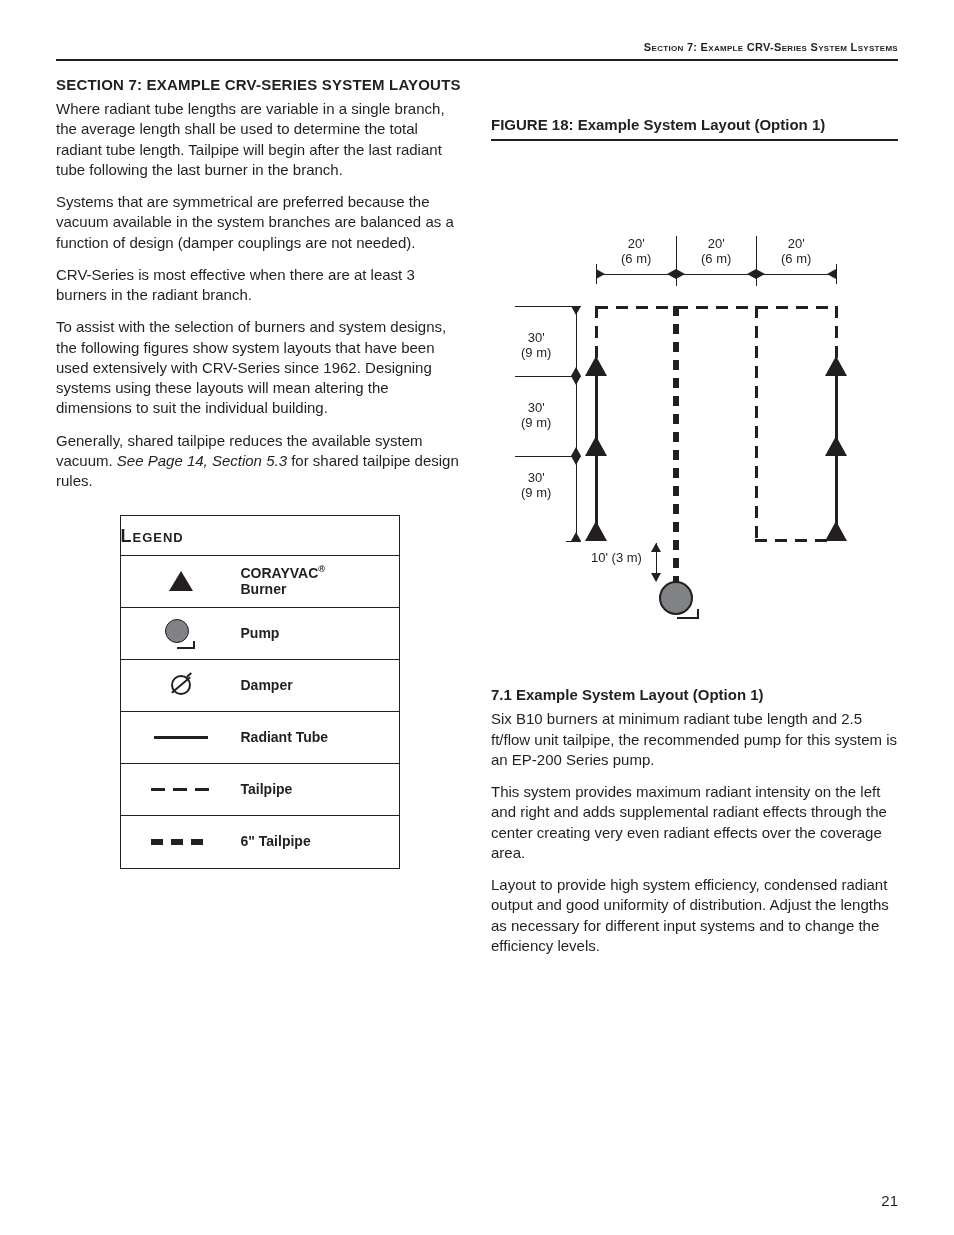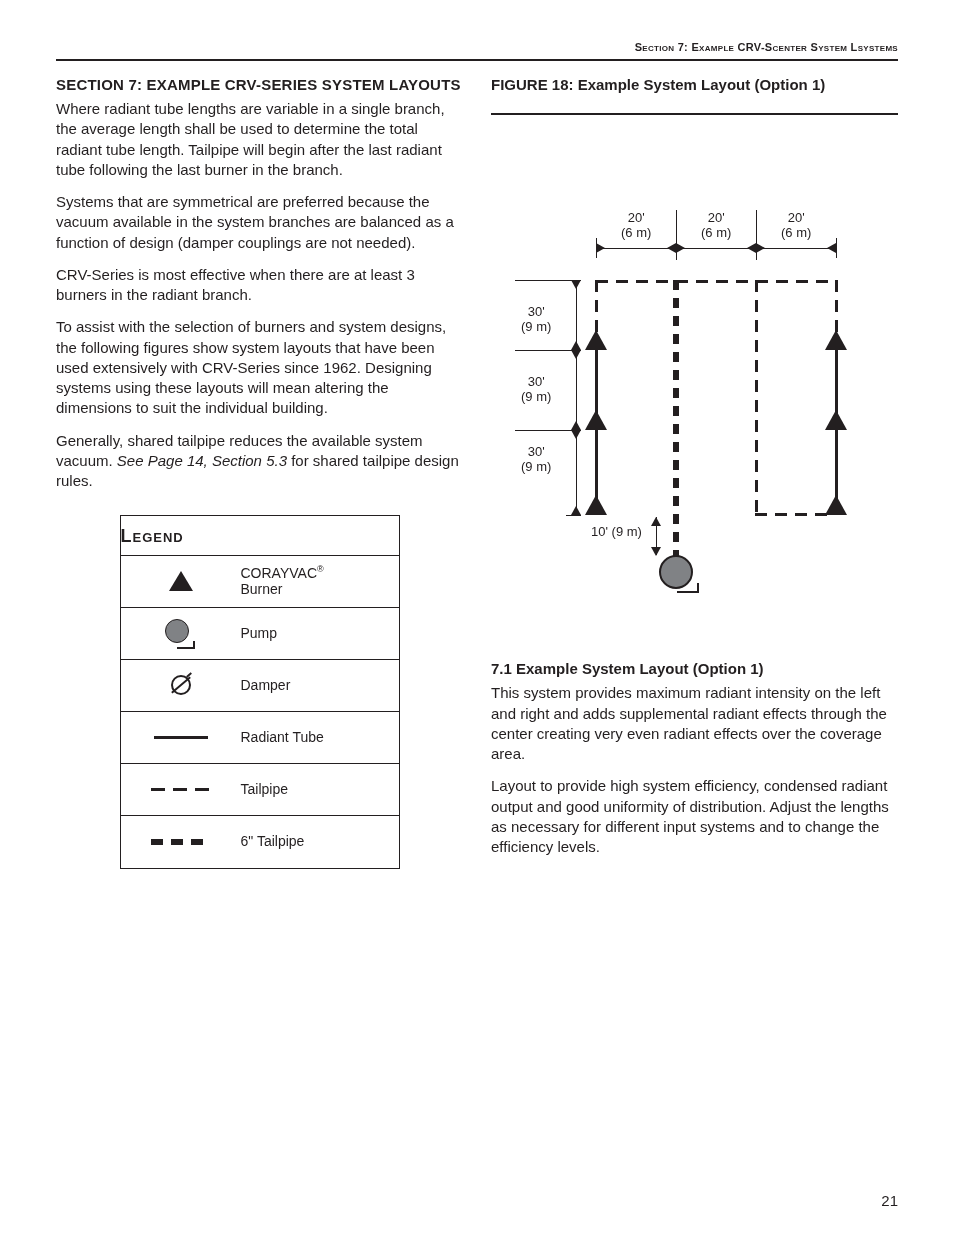--- a/index.html
+++ b/index.html
@@ -68,20 +68,21 @@
   .legend-symbol {
     width: 120px;
     display: flex;
     justify-content: center;
     align-items: center;
   }
   .legend-label {
     flex: 1;
     font-size: 14px;
     line-height: 1.2;
+    font-weight: bold;
   }
   
   .tri-up {
     width: 0; height: 0;
     border-left: 12px solid transparent;
     border-right: 12px solid transparent;
     border-bottom: 20px solid #231f20;
   }
   .pump-sym { position: relative; width: 36px; height: 28px; }
   .pump-sym .circ {
@@ -116,22 +117,23 @@
   .thick-dash {
     width: 60px; height: 6px;
     background: repeating-linear-gradient(to right,#231f20 0 12px, transparent 12px 20px);
   }
 
   
   .figure-title {
     font-weight: bold;
     font-size: 15px;
     border-bottom: 2px solid #231f20;
-    padding-bottom: 18px;
+    padding-bottom: 4px;
     margin-bottom: 10px;
+    margin-top: 40px;
   }
   .diagram {
     position: relative;
     width: 100%;
     height: 520px;
   }
   .dim-label {
     position: absolute;
     font-size: 13px;
     text-align: center;
@@ -176,21 +178,21 @@
   .page-number {
     position: absolute;
     bottom: 24px; right: 56px;
     font-size: 15px;
   }
 </style>
 </head>
 <body>
 
 <div class="running-header">
-  S<span class="sc">ection</span> 7: E<span class="sc">xample</span> CRV-S<span class="sc">center</span> S<span class="sc">ystem</span> L<span class="sc">systems</span>
+  S<span class="sc">ection</span> 7: E<span class="sc">xample</span> CRV-S<span class="sc">eries</span> S<span class="sc">ystem</span> L<span class="sc">systems</span>
 </div>
 <hr class="header-rule">
 
 <div class="columns">
 
   <div class="col">
     <div class="section-title">SECTION 7: EXAMPLE CRV-SERIES SYSTEM LAYOUTS</div>
     <p>Where radiant tube lengths are variable in a single branch, the average length shall be used to determine the total radiant tube length. Tailpipe will begin after the last radiant tube following the last burner in the branch.</p>
     <p>Systems that are symmetrical are preferred because the vacuum available in the system branches are balanced as a function of design (damper couplings are not needed).</p>
     <p>CRV-Series is most effective when there are at least 3 burners in the radiant branch.</p>
@@ -308,30 +310,31 @@
       <div class="vpipe dashed" style="left:264px; top:155px; height:235px;"></div>
 
       <div class="hpipe dashed" style="left:264px; top:388px; width:80px;"></div>
 
       <div class="vpipe dashed" style="left:344px; top:155px; height:70px;"></div>
       <div class="vpipe" style="left:344px; top:225px; height:165px;"></div>
       <div class="burner-tri" style="left:334px; top:205px;"></div>
       <div class="burner-tri" style="left:334px; top:285px;"></div>
       <div class="burner-tri" style="left:334px; top:370px;"></div>
 
-      <div class="dim-label" style="left:100px; top:400px;">10' (9 m)</div>
+      <div class="dim-label" style="left:100px; top:400px;">10' (3 m)</div>
       <div class="dim-line-v" style="left:165px; top:392px; height:38px;"></div>
       <div class="arrowhead up" style="left:160px; top:392px;"></div>
       <div class="arrowhead down" style="left:160px; top:422px;"></div>
 
       <div class="pump-big" style="left:168px; top:430px;">
         <div class="circle"></div>
           <div class="foot"></div>
       </div>
     </div>
 
     <div class="subsection-title">7.1 Example System Layout (Option 1)</div>
+    <p>Six B10 burners at minimum radiant tube length and 2.5 ft/flow unit tailpipe, the recommended pump for this system is an EP-200 Series pump.</p>
     <p>This system provides maximum radiant intensity on the left and right and adds supplemental radiant effects through the center creating very even radiant effects over the coverage area.</p>
     <p>Layout to provide high system efficiency, condensed radiant output and good uniformity of distribution. Adjust the lengths as necessary for different input systems and to change the efficiency levels.</p>
   </div>
 </div>
 
 <div class="page-number">21</div>
 
 </body></html>

